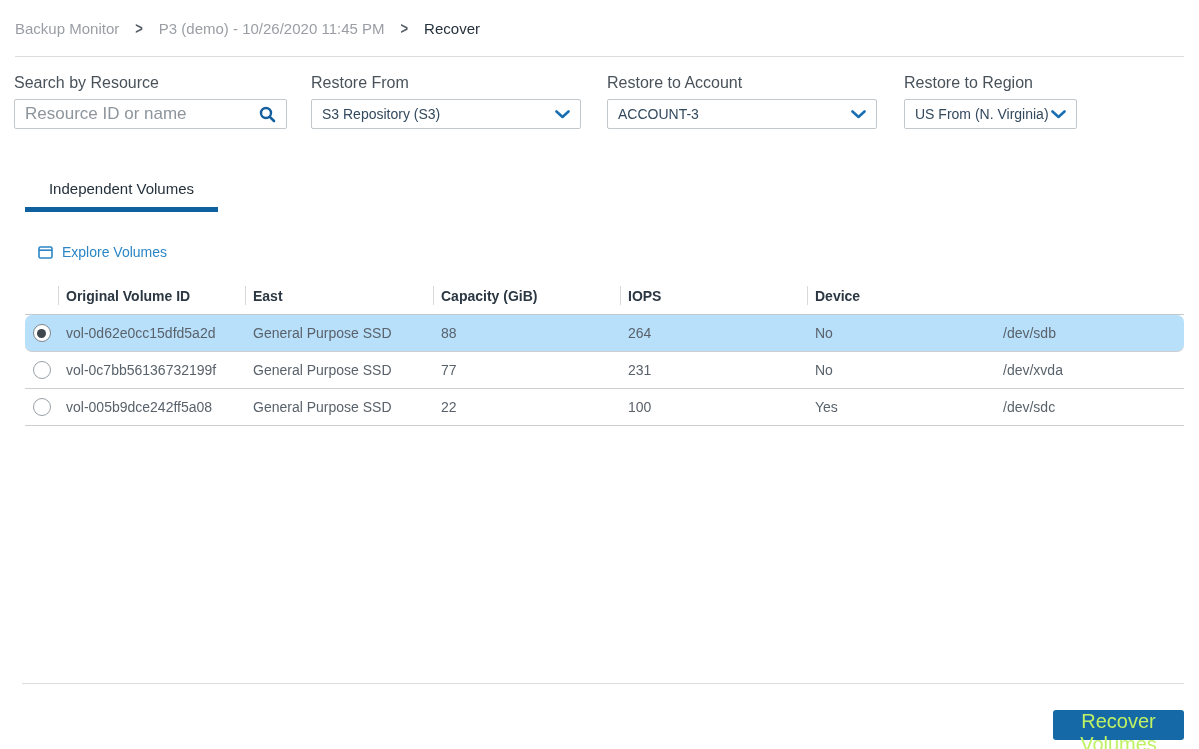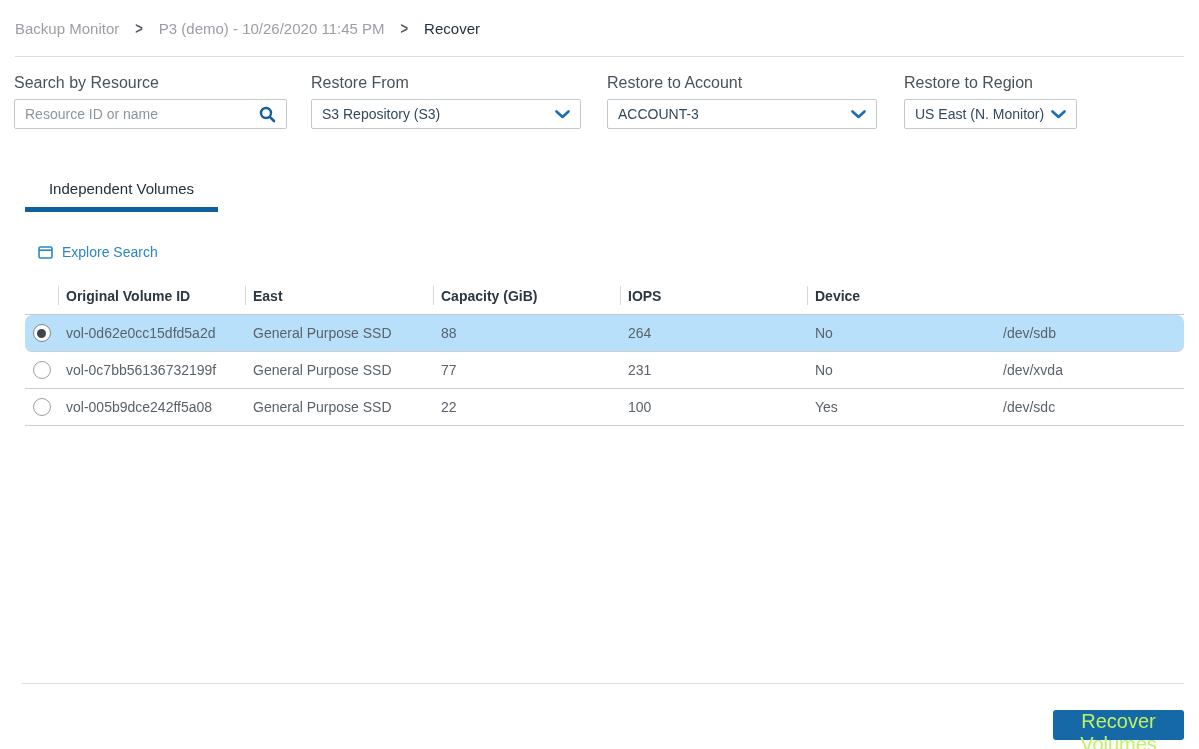--- a/index.html
+++ b/index.html
@@ -26,21 +26,21 @@
   .crumb.current{color:var(--text-dark);}
   .crumb-sep{font-size:13px;color:#555e66;font-weight:700;transform:scaleY(1.25);}
 
   
   .filters{position:absolute;top:57px;left:0;right:0;height:90px;}
   .filter{position:absolute;top:17px;}
   .filter-label{font-size:16px;color:#49525a;margin-bottom:7px;}
   .control{height:30px;border:1px solid var(--input-border);border-radius:2px;background:#fff;
     display:flex;align-items:center;position:relative;}
   .search-input{width:100%;height:100%;border:none;outline:none;font-family:"Liberation Sans",sans-serif;
-    font-size:14px;color:#3a444e;padding:0 34px 0 10px;background:transparent;}
+    font-size:17px;color:#3a444e;padding:0 34px 0 10px;background:transparent;}
   .search-input::placeholder{color:#8d959c;opacity:1;}
   .control .icon-right{position:absolute;right:10px;display:flex;align-items:center;}
   .dd-value{font-size:14px;color:#32495e;padding-left:10px;white-space:nowrap;overflow:hidden;
     padding-right:34px;}
   .f-search{left:14px;width:273px;}
   .f-from{left:311px;width:270px;}
   .f-account{left:607px;width:270px;}
   .f-region{left:904px;width:173px;}
 
   
@@ -124,21 +124,21 @@
           <svg width="15" height="9" viewBox="0 0 15 9">
             <polyline points="1.5,1.5 7.5,7 13.5,1.5" fill="none" stroke="#1a6fb3" stroke-width="2.6" stroke-linecap="round" stroke-linejoin="round"></polyline>
           </svg>
         </span>
       </div>
     </div>
 
     <div class="filter f-region">
       <div class="filter-label">Restore to Region</div>
       <div class="control">
-        <span class="dd-value">US East (N. Monitor)</span>
+        <span class="dd-value">US From (N. Virginia)</span>
         <span class="icon-right">
           <svg width="15" height="9" viewBox="0 0 15 9">
             <polyline points="1.5,1.5 7.5,7 13.5,1.5" fill="none" stroke="#1a6fb3" stroke-width="2.6" stroke-linecap="round" stroke-linejoin="round"></polyline>
           </svg>
         </span>
       </div>
     </div>
 
   </div>
 
@@ -146,21 +146,21 @@
     <div class="tab active">Independent Volumes</div>
   </div>
 
   <div class="explore">
     <span>
       <svg width="15" height="13" viewBox="0 0 15 13">
         <rect x="1" y="1" width="13" height="11" rx="1.5" fill="none" stroke="#2c86c5" stroke-width="1.6"></rect>
         <line x1="1" y1="4.2" x2="14" y2="4.2" stroke="#2c86c5" stroke-width="1.6"></line>
       </svg>
     </span>
-    <span class="explore-label">Explore Search</span>
+    <span class="explore-label">Explore Volumes</span>
   </div>
 
   <div class="vol-table">
     <div class="t-row t-head">
       <div class="t-cell radio-cell"></div>
       <div class="t-cell sep">Original Volume ID</div>
       <div class="t-cell sep">East</div>
       <div class="t-cell sep">Capacity (GiB)</div>
       <div class="t-cell sep">IOPS</div>
       <div class="t-cell sep">Device</div>

